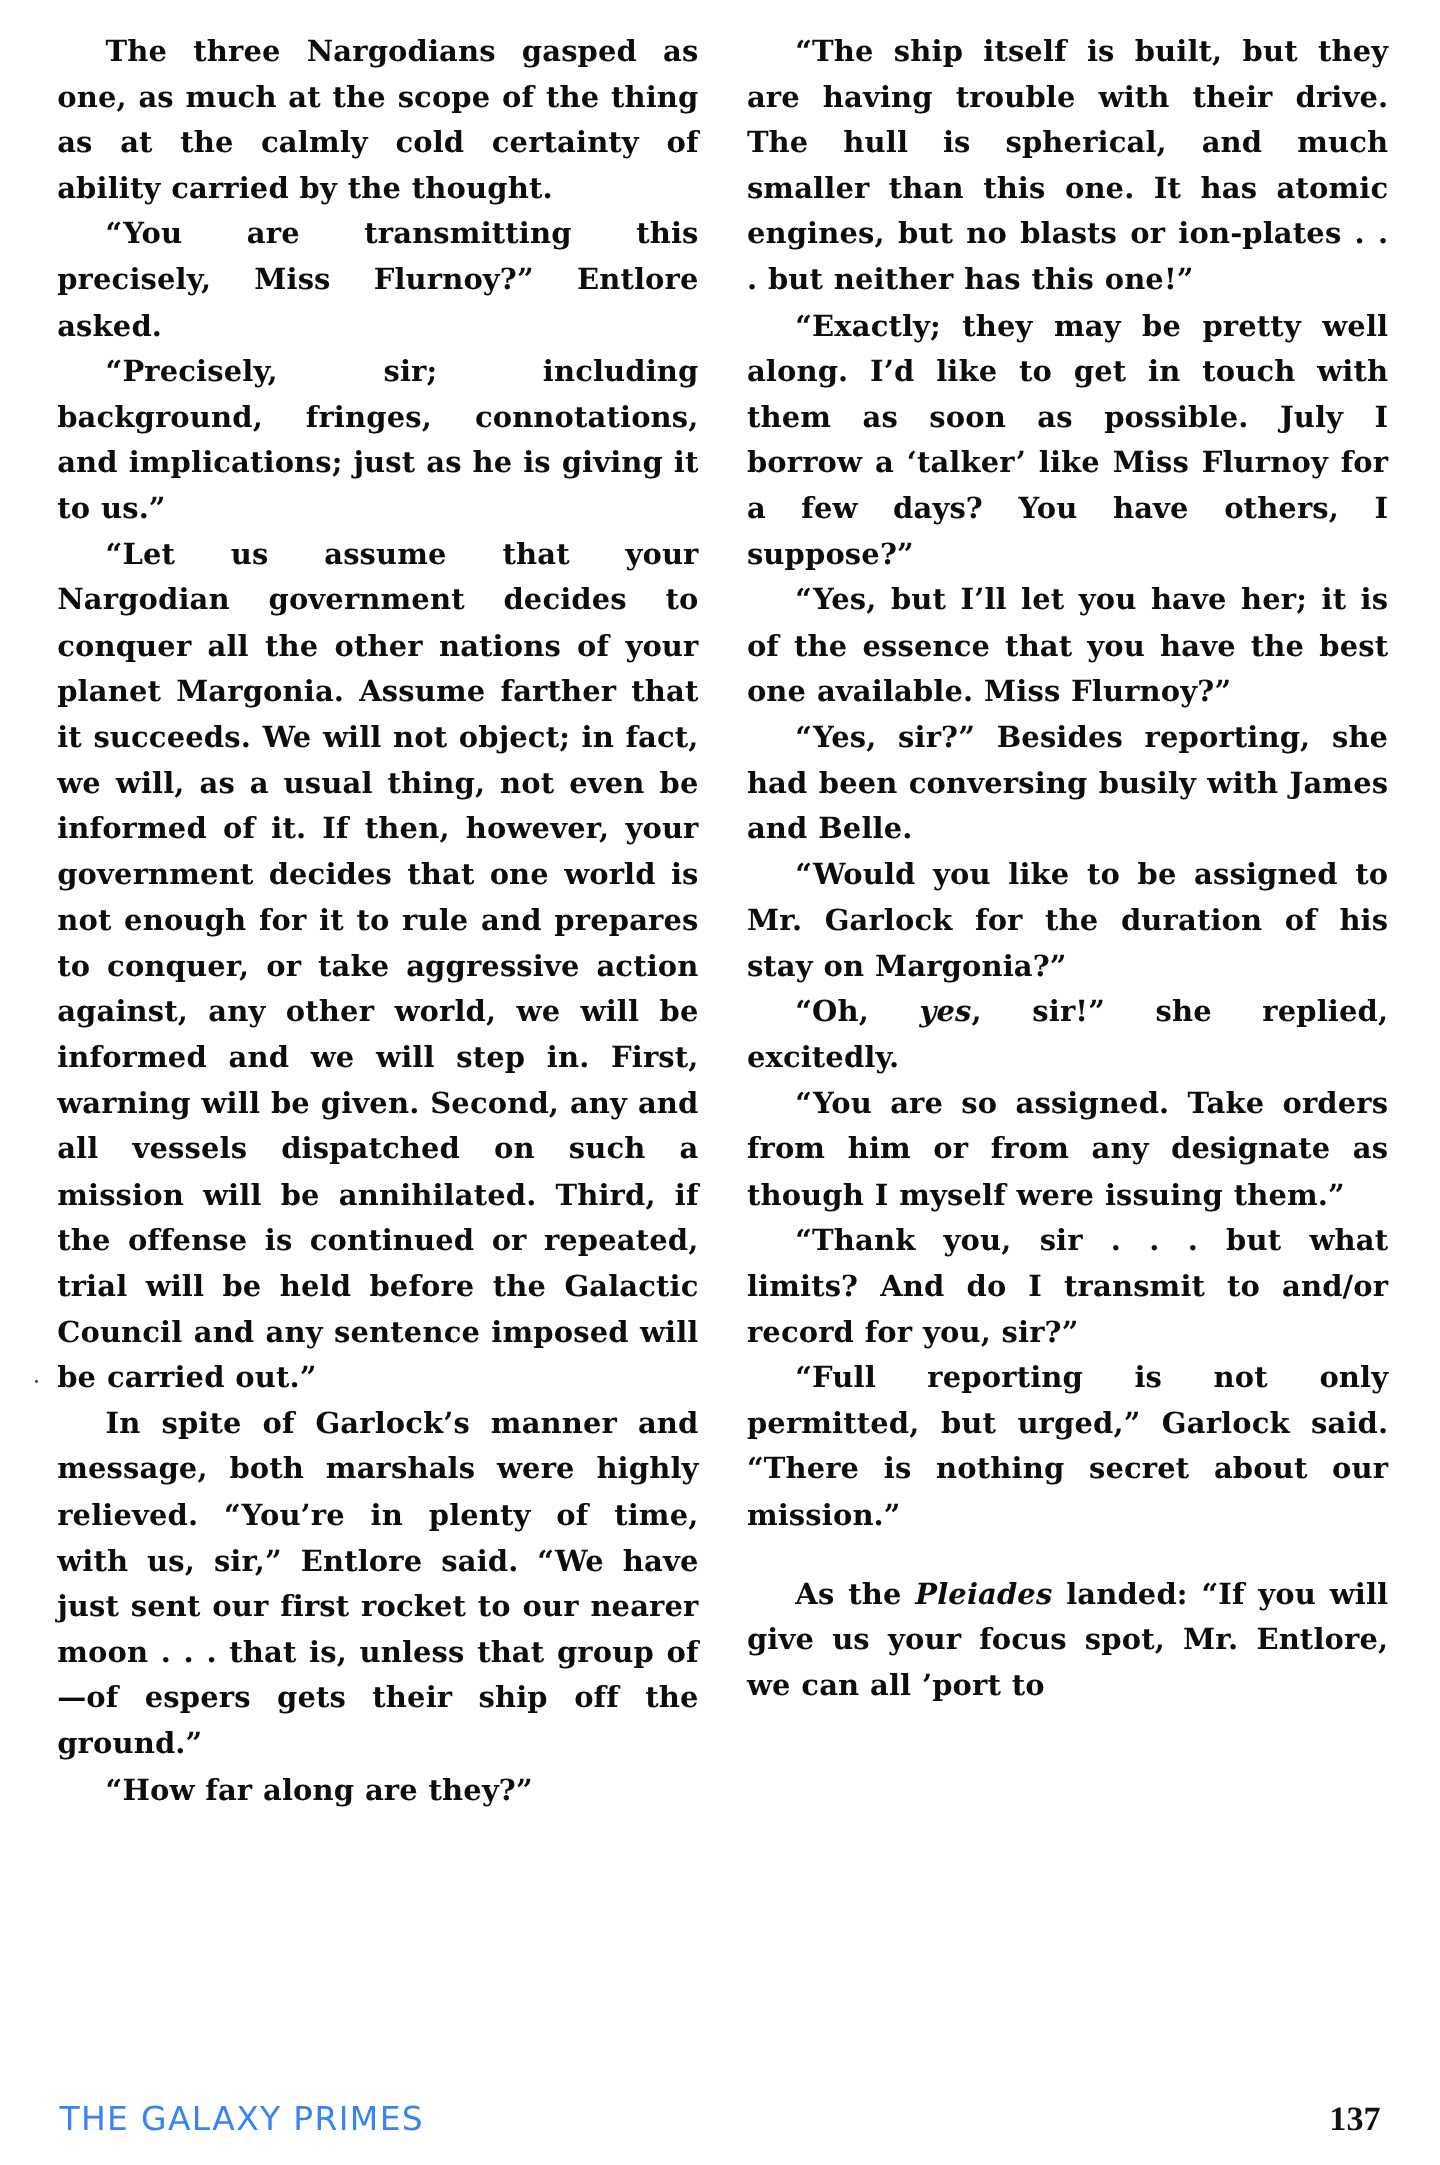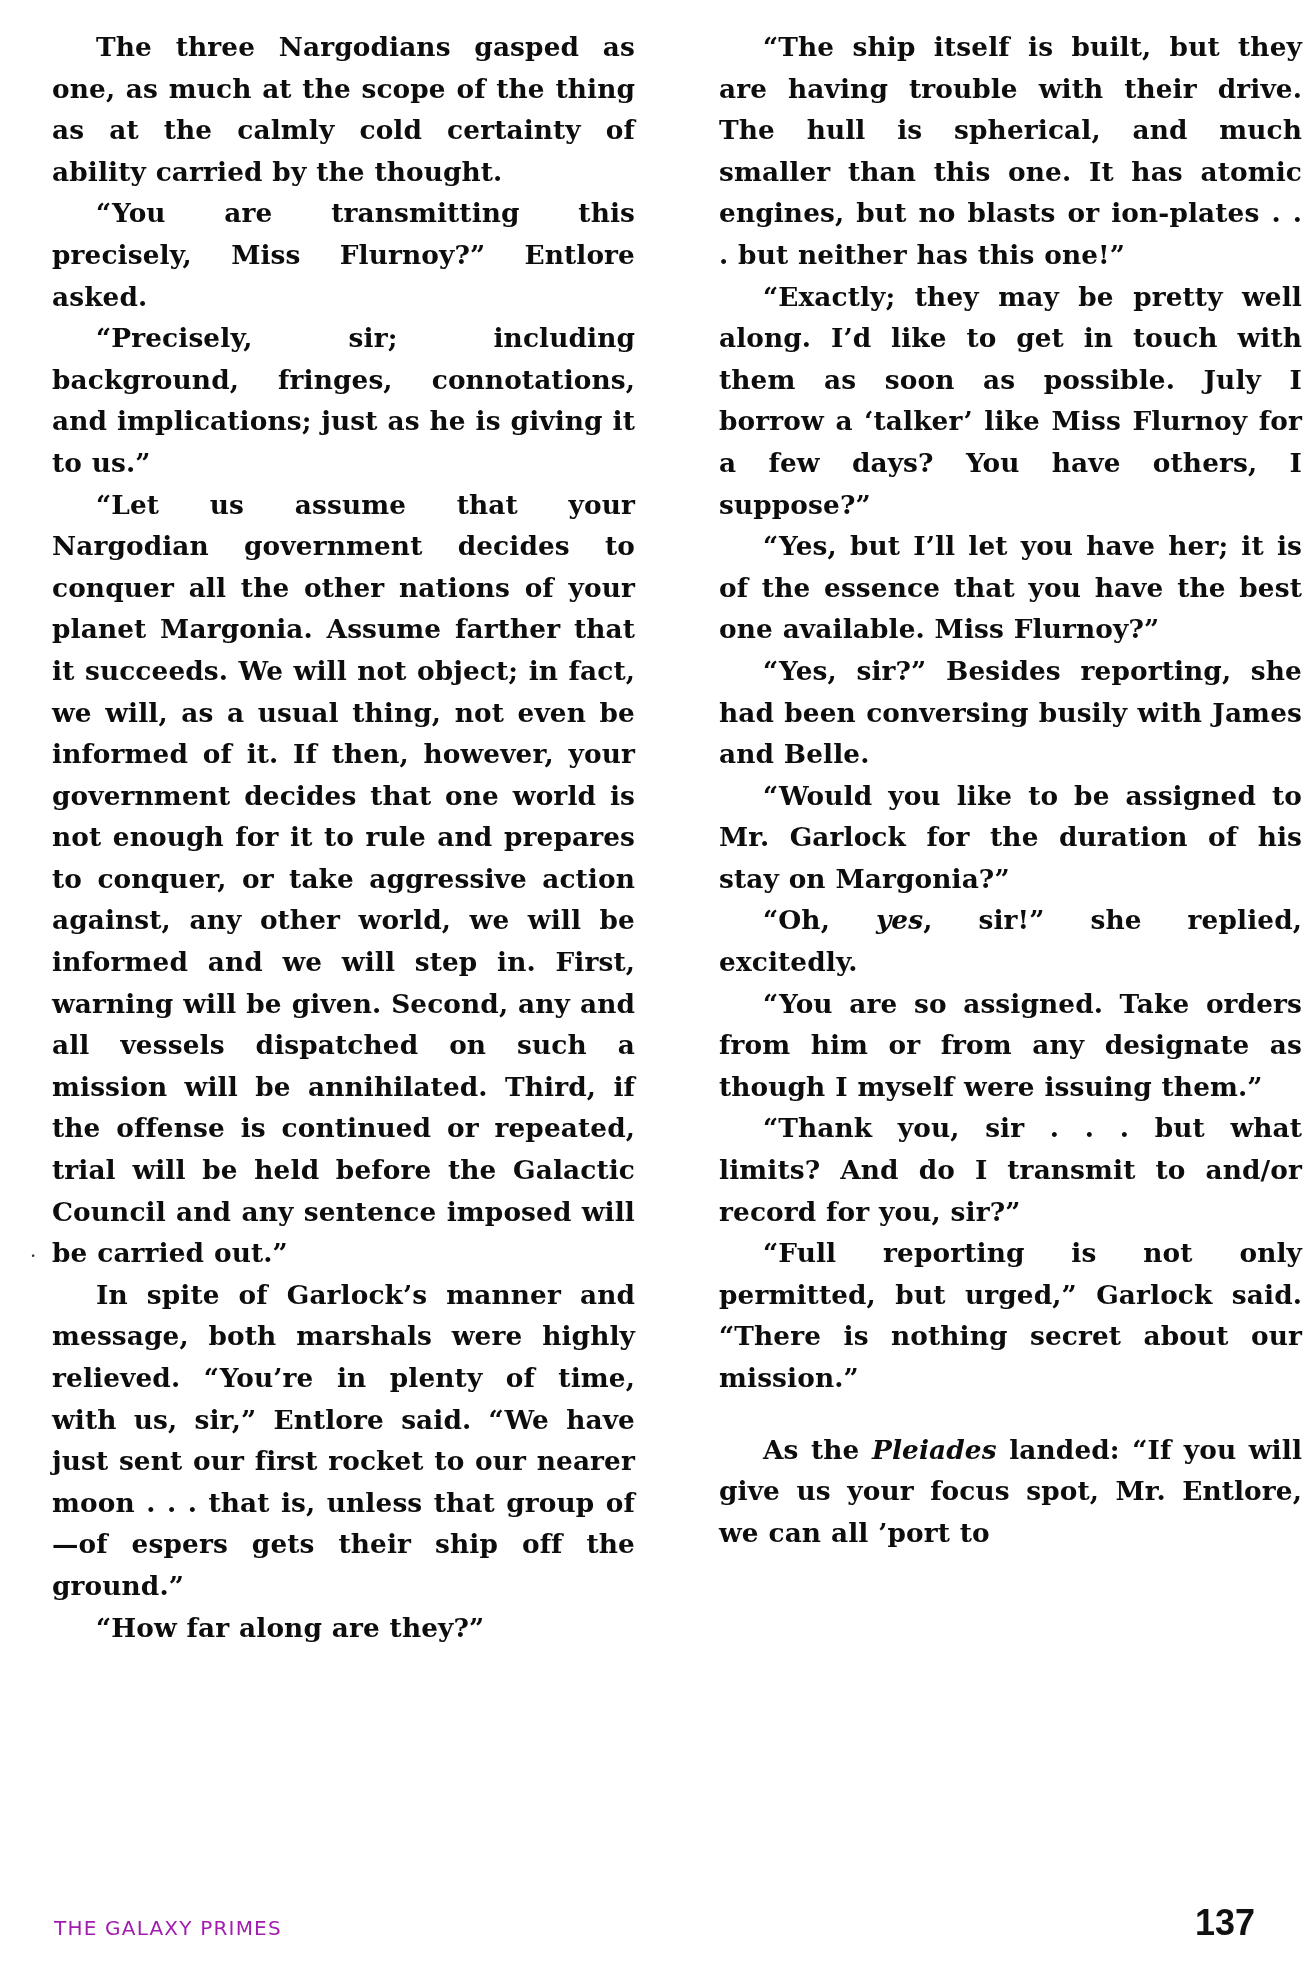--- a/index.html
+++ b/index.html
@@ -19,21 +19,21 @@
     position: absolute;
     inset: 0;
     padding: 26px 52px 0 52px;
     box-sizing: border-box;
     display: flex;
     flex-direction: column;
   }
   .columns {
     display: flex;
     flex-direction: row;
-    gap: 84px;
+    gap: 44px;
     flex: 1 1 auto;
   }
   .column {
     width: 583px;
     flex: 0 0 583px;
   }
   p {
     margin: 0;
     font-size: 26.4px;
     line-height: 41.6px;
@@ -55,28 +55,28 @@
   .footer {
     flex: 0 0 auto;
     display: flex;
     flex-direction: row;
     align-items: baseline;
     justify-content: space-between;
     padding: 18px 2px 24px 2px;
   }
   .footer-title {
     font-family: "DejaVu Sans", sans-serif;
-    font-size: 20px;
+    font-size: 30px;
     letter-spacing: 1.2px;
     font-weight: 400;
-    color: #a21caf;
+    color: #3b82f6;
   }
   .footer-page {
-    font-family: Liberation Sans, sans-serif;
-    font-size: 36px;
+    font-family: Liberation Serif, serif;
+    font-size: 31px;
     font-weight: 700;
     color: #111;
   }
   .tick {
     position: absolute;
     left: 30px;
     top: 1246px;
     font-size: 20px;
     line-height: 1;
     color: #333;

